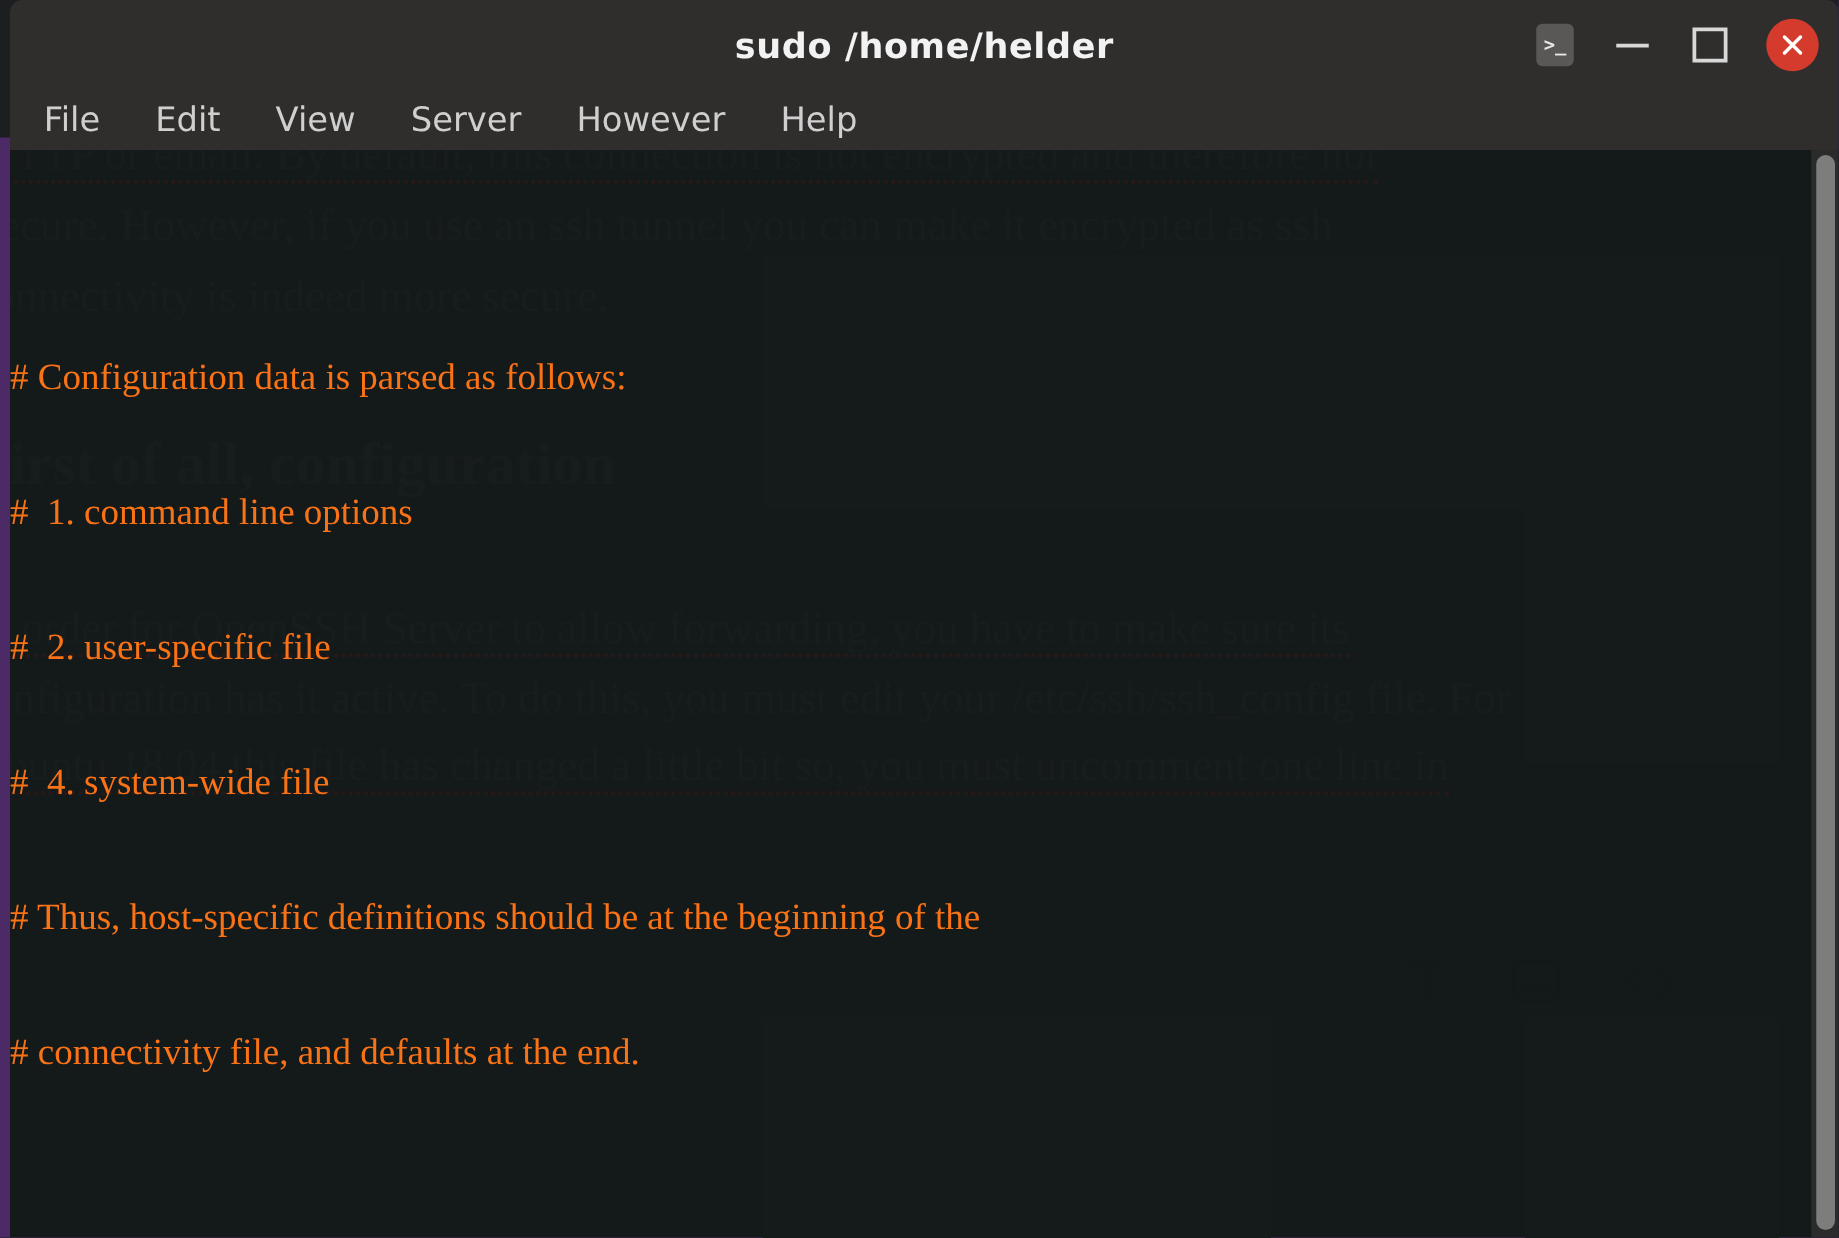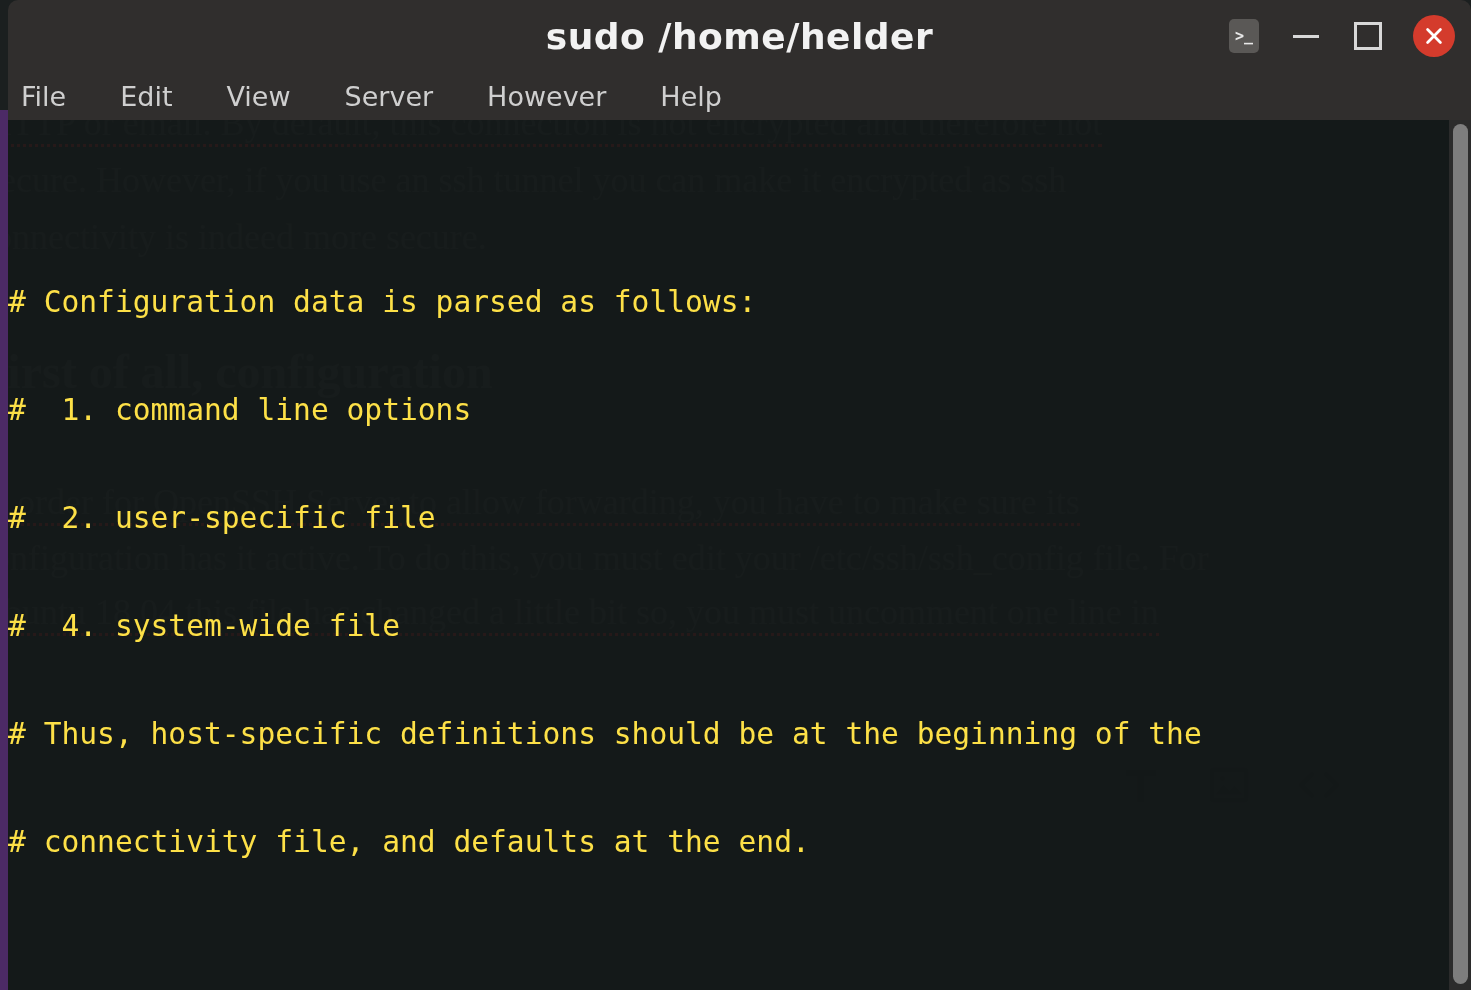--- a/index.html
+++ b/index.html
@@ -79,21 +79,21 @@
     border-top-left-radius: 10px;
     border-top-right-radius: 10px;
     display: flex;
     align-items: center;
     justify-content: center;
   }
   #title-text {
     color: #f2f2f2;
     font-family: "DejaVu Sans", sans-serif;
     font-weight: bold;
-    font-size: 36px;
+    font-size: 28px;
     letter-spacing: 0.5px;
   }
   #win-controls {
     position: absolute;
     right: 16px;
     top: 0;
     height: 72px;
     display: flex;
     align-items: center;
     gap: 28px;
@@ -138,21 +138,22 @@
     align-items: center;
     justify-content: center;
   }
   #btn-close svg { display:block; }
 
   #menubar {
     height: 48px;
     background: #302e2d;
     display: flex;
     align-items: center;
-    gap: 28px;
+    padding-left: 14px;
+    gap: 18px;
   }
   .menu-item {
     color: #cfcfcf;
     font-family: "DejaVu Sans", sans-serif;
     font-size: 27px;
     padding: 3px 13px;
     border-radius: 3px;
   }
 
   
@@ -173,21 +174,21 @@
     line-height: 36px;
     white-space: pre;
     color: #2ae0e0;
     letter-spacing: 0px;
   }
   .trow {
     height: 36px;
     line-height: 36px;
     white-space: pre;
   }
-  .c-comment { color: #fde047; }
+  .c-comment { color: #f97316; font-family: Liberation Serif, serif; }
 
   #status-line {
     position: absolute;
     left: 0;
     right: 0;
     bottom: 4px;
     height: 36px;
     line-height: 36px;
     font-family: "DejaVu Sans Mono", monospace;
     font-size: 29.6px;

